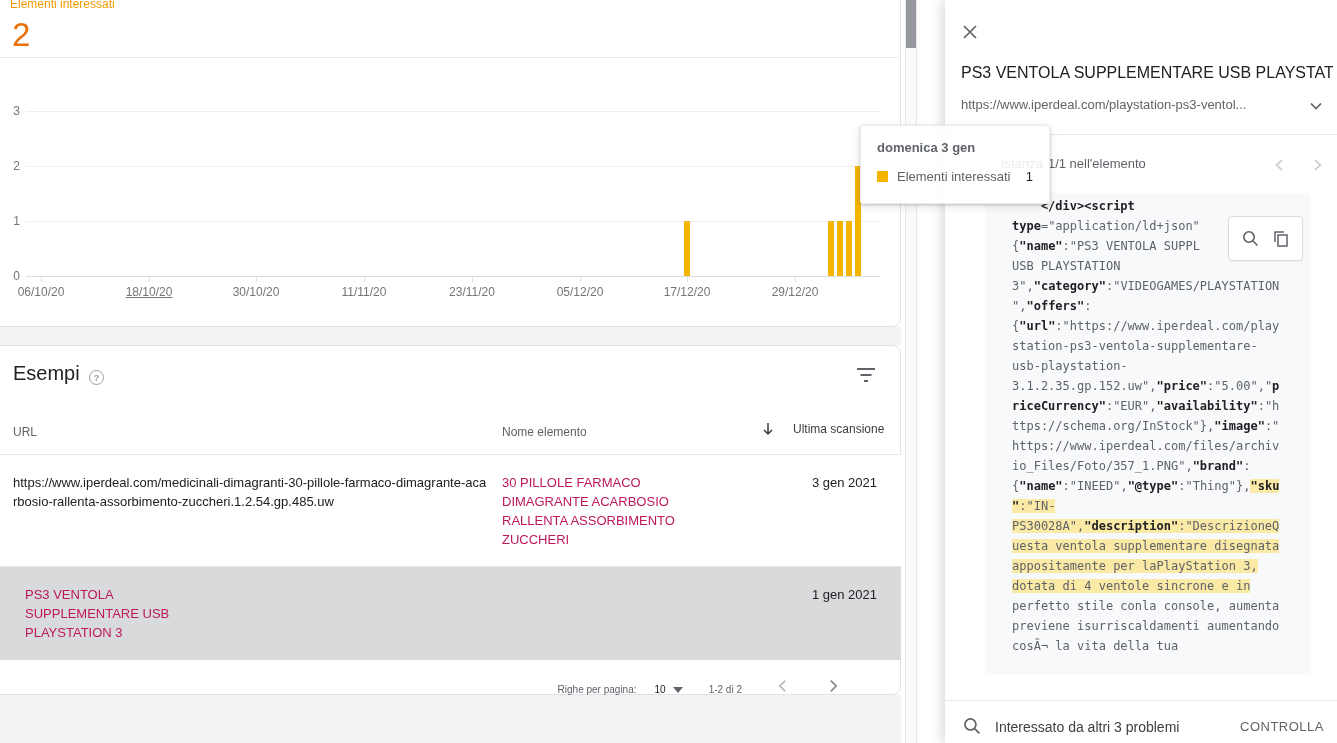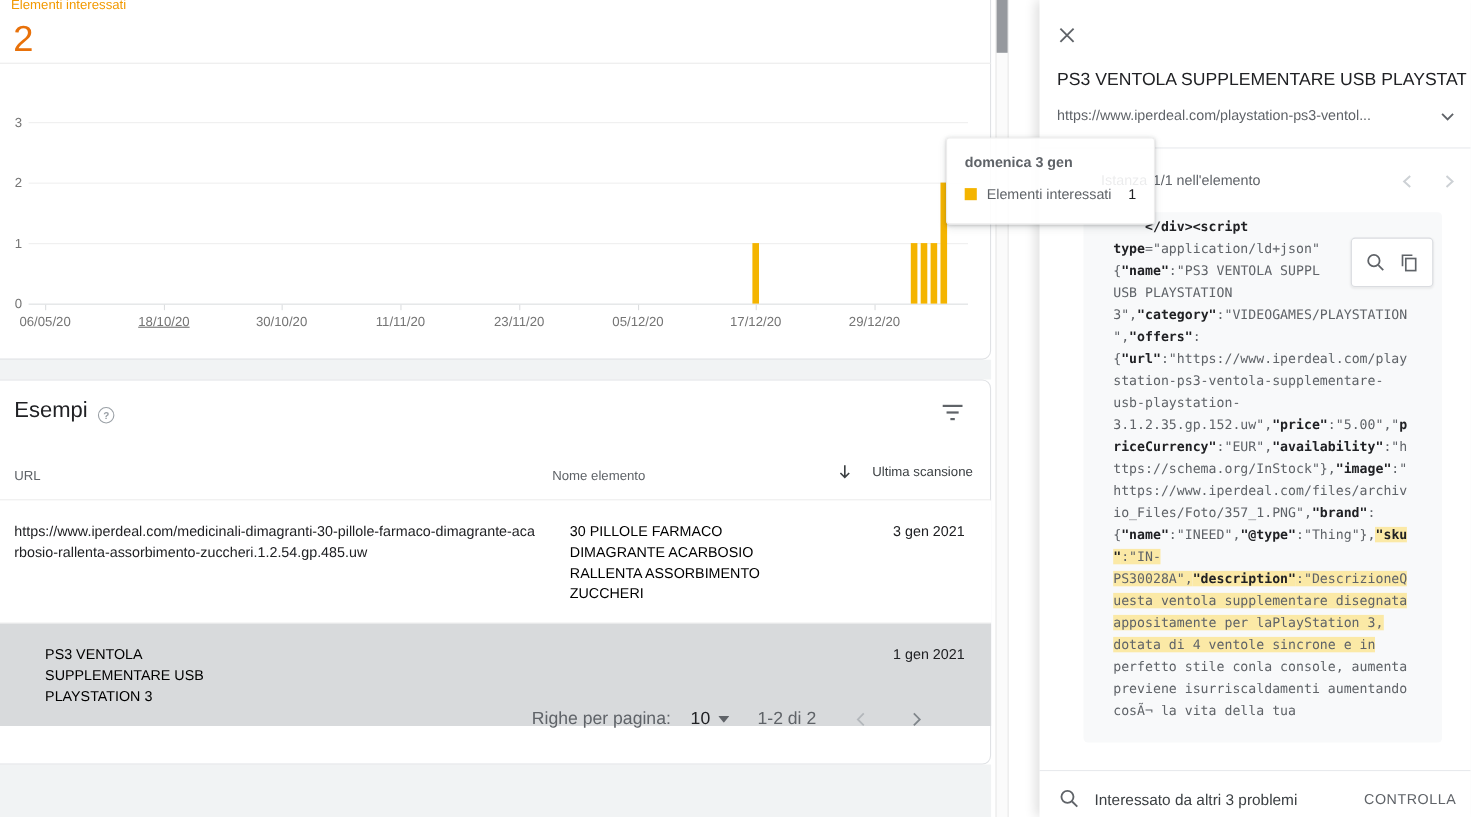--- a/index.html
+++ b/index.html
@@ -42,24 +42,24 @@
   .col-header{position:absolute;font-size:12px;color:#5F6368;z-index:2}
   .col-url{left:13px;top:425px}
   .col-name{left:502px;top:425px}
   .col-sort{position:absolute;left:762px;top:422px;display:flex;align-items:center;gap:19px;
     font-size:12px;font-weight:500;color:#3C4043;z-index:2;cursor:pointer}
   .thead-divider{position:absolute;left:0;top:454px;width:901px;height:1px;background:#E8E8E8;z-index:2}
   .table-body{position:absolute;left:0;top:455px;width:901px;z-index:2}
   .ex-row{display:flex;padding:18px 24px 17px 13px;border-bottom:1px solid #E8E8E8;background:#fff;cursor:pointer}
   .ex-row.selected{background:#D8DADC;border-bottom-color:transparent}
   .cell-url{flex:0 0 477px;font-size:13px;line-height:19px;color:#202124;word-break:break-all}
-  .cell-name{flex:0 0 205px;margin-left:28px;font-size:13px;line-height:19px;color:#000000}
+  .cell-name{flex:0 0 205px;margin-left:12px;font-size:13px;line-height:19px;color:#be185d}
   .cell-date{flex:1;text-align:right;font-size:13px;line-height:19px;color:#202124;white-space:nowrap}
-  .pagination{position:absolute;left:0;top:645px;width:869px;height:50px;display:flex;align-items:flex-start;
-    justify-content:flex-end;padding-right:27px;z-index:2;font-size:16px;color:#5F6368}
+  .pagination{position:absolute;left:0;top:645px;width:869px;height:50px;display:flex;align-items:flex-end;
+    justify-content:flex-end;padding-right:27px;z-index:2;font-size:10px;color:#5F6368}
   .pg-value{display:flex;align-items:center;gap:7px;margin-left:18px;color:#202124;cursor:pointer}
   .pg-range{margin-left:26px}
   .pg-chev{margin-left:32px;display:flex;cursor:pointer}
 
   
   .detail-panel{position:absolute;left:945px;top:0;width:392px;height:743px;background:#fff;
     box-shadow:-4px 0 10px rgba(0,0,0,.13);z-index:3}
   .panel-el{position:absolute;z-index:4}
   .close-btn{left:961px;top:23px;cursor:pointer}
   .panel-title{left:961px;top:64px;width:372px;font-size:16px;color:#202124;white-space:nowrap;overflow:hidden}
@@ -114,21 +114,21 @@
 <div class="chart-area" id="chart">
     <div class="gridline" style="top: 111px;"></div>
     <div class="ylabel" style="top: 103px;">3</div>
     <div class="gridline" style="top: 166px;"></div>
     <div class="ylabel" style="top: 158px;">2</div>
     <div class="gridline" style="top: 221px;"></div>
     <div class="ylabel" style="top: 213px;">1</div>
     <div class="gridline baseline" style="top: 276px;"></div>
     <div class="ylabel" style="top: 268px;">0</div>
     <div class="tick" style="left: 41px;"></div>
-    <div class="xlabel" style="left: 11px;">06/05/20</div>
+    <div class="xlabel" style="left: 11px;">06/10/20</div>
     <div class="tick" style="left: 149px;"></div>
     <div class="xlabel" style="left: 119px; text-decoration: underline;">18/10/20</div>
     <div class="tick" style="left: 256px;"></div>
     <div class="xlabel" style="left: 226px;">30/10/20</div>
     <div class="tick" style="left: 364px;"></div>
     <div class="xlabel" style="left: 334px;">11/11/20</div>
     <div class="tick" style="left: 472px;"></div>
     <div class="xlabel" style="left: 442px;">23/11/20</div>
     <div class="tick" style="left: 580px;"></div>
     <div class="xlabel" style="left: 550px;">05/12/20</div>

